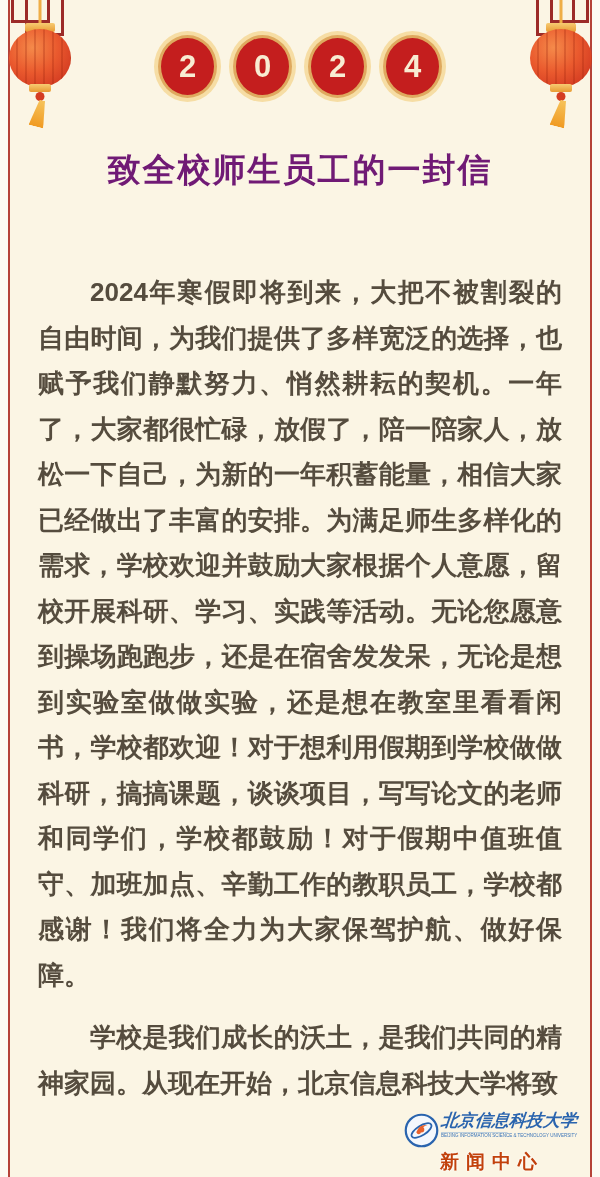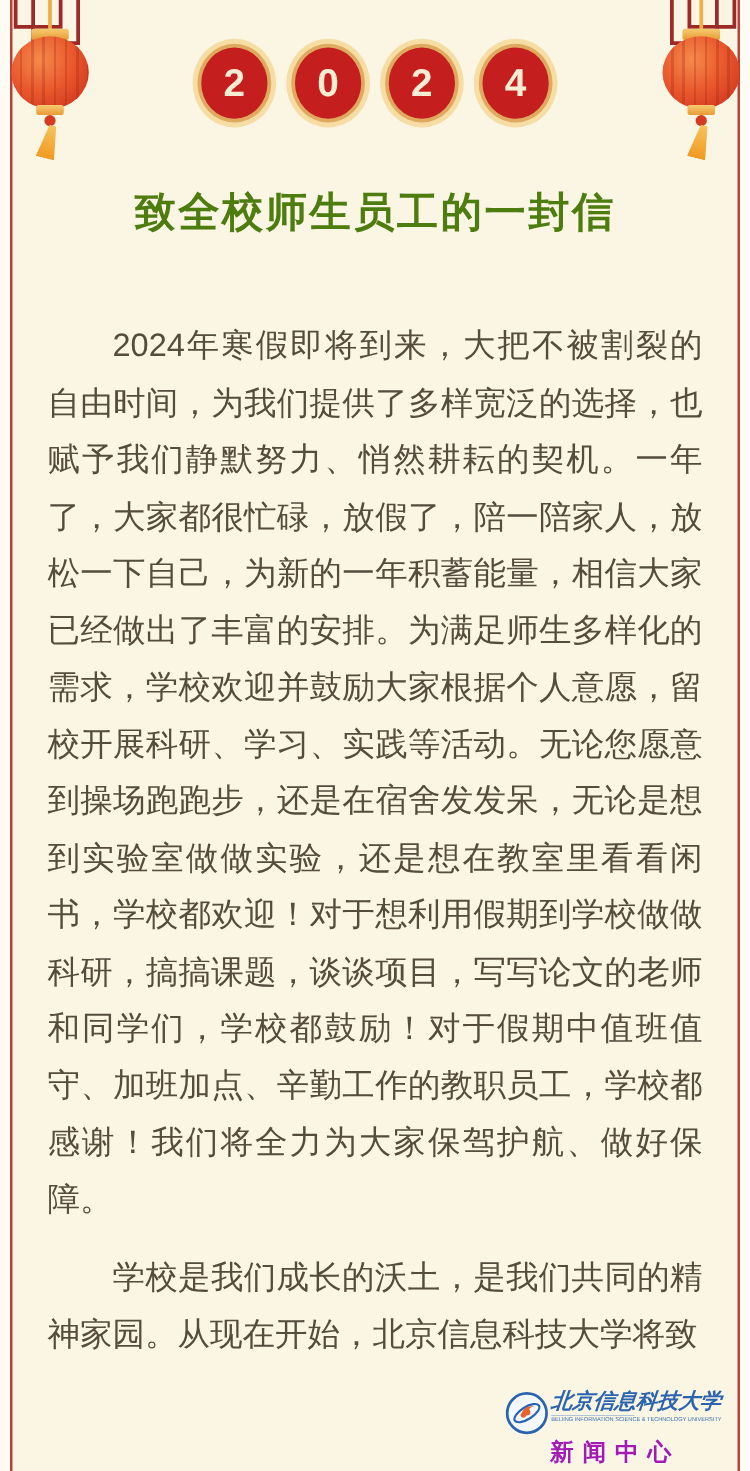--- a/index.html
+++ b/index.html
@@ -57,39 +57,39 @@
   .badge{
     width:53px;height:57px;border-radius:50%;
     background:#c41e1e;border:3px solid #dfa95f;
     box-shadow:0 0 0 4px #f6dda4;
     color:#f8ecd2;font-size:31px;font-weight:bold;
     display:flex;align-items:center;justify-content:center;
   }
 
   .title{
     position:absolute;top:148px;left:0;right:0;z-index:3;
-    text-align:center;font-size:33px;font-weight:800;color:#4d7c0f;letter-spacing:2px;
+    text-align:center;font-size:33px;font-weight:800;color:#701a75;letter-spacing:2px;
   }
 
   .content{
     position:absolute;top:254px;left:38px;width:524px;z-index:2;
     color:#554c3e;font-size:26px;line-height:45.5px;
     text-align:justify;
   }
   .salutation{margin:0 0 15px 0;}
-  .para{margin:0 0 17px 0;text-indent:2em;}
+  .para{margin:16px 0 17px 0;text-indent:2em;font-weight:bold;}
 
   
   .watermark{position:absolute;right:26px;bottom:2px;z-index:9;width:170px;}
   .wm-top{display:flex;align-items:flex-start;}
   .wm-logo{width:35px;height:35px;flex:0 0 auto;margin-top:3px;}
   .wm-col{margin-left:2px;min-width:0;}
   .wm-name{color:#2a64ae;font-size:17px;font-weight:800;font-style:italic;transform:skewX(-6deg);white-space:nowrap;line-height:22px;}
   .wm-en{color:#3a74b8;font-size:9px;white-space:nowrap;transform:scale(.5);transform-origin:left top;height:6px;border-top:1px solid #7fa8d4;padding-top:1px;}
-  .wm-dept{color:#a21caf;font-size:19px;font-weight:800;letter-spacing:7px;margin:1px 0 0 36px;
+  .wm-dept{color:#c2410c;font-size:19px;font-weight:800;letter-spacing:7px;margin:1px 0 0 36px;
            text-shadow:0 0 2px #ffffff,0 0 3px #ffffff;white-space:nowrap;}
 </style>
 </head>
 <body>
 
 <div class="page">
 
   <div class="edge left"></div>
   <div class="edge right"></div>
   <div class="vline left"></div>

